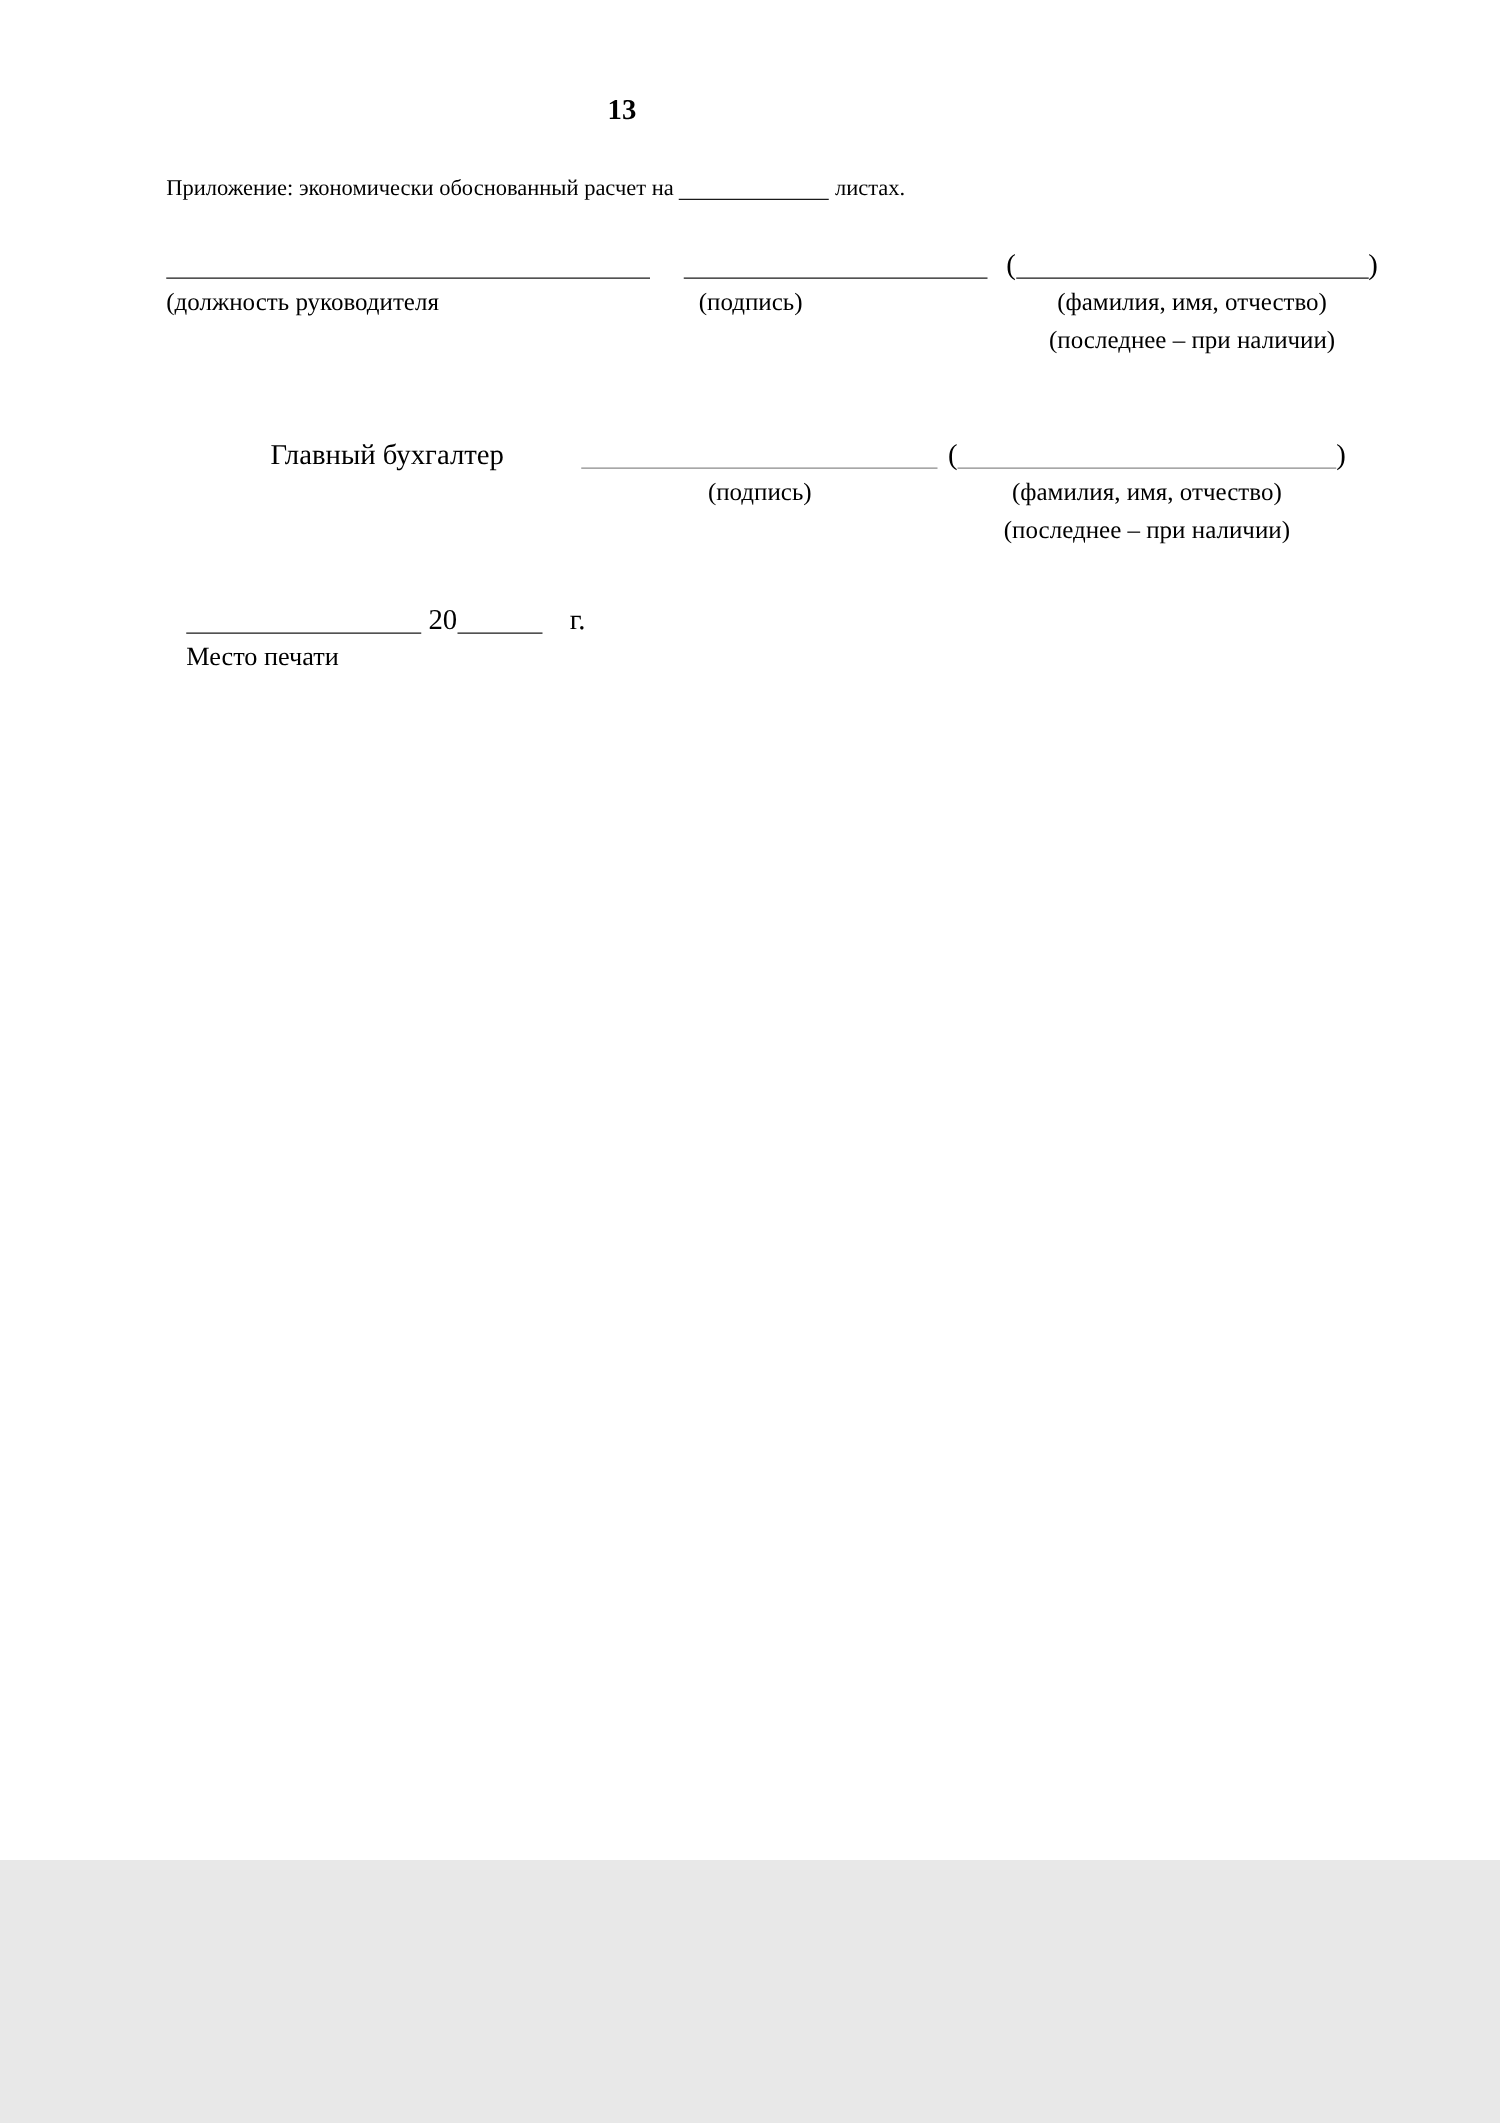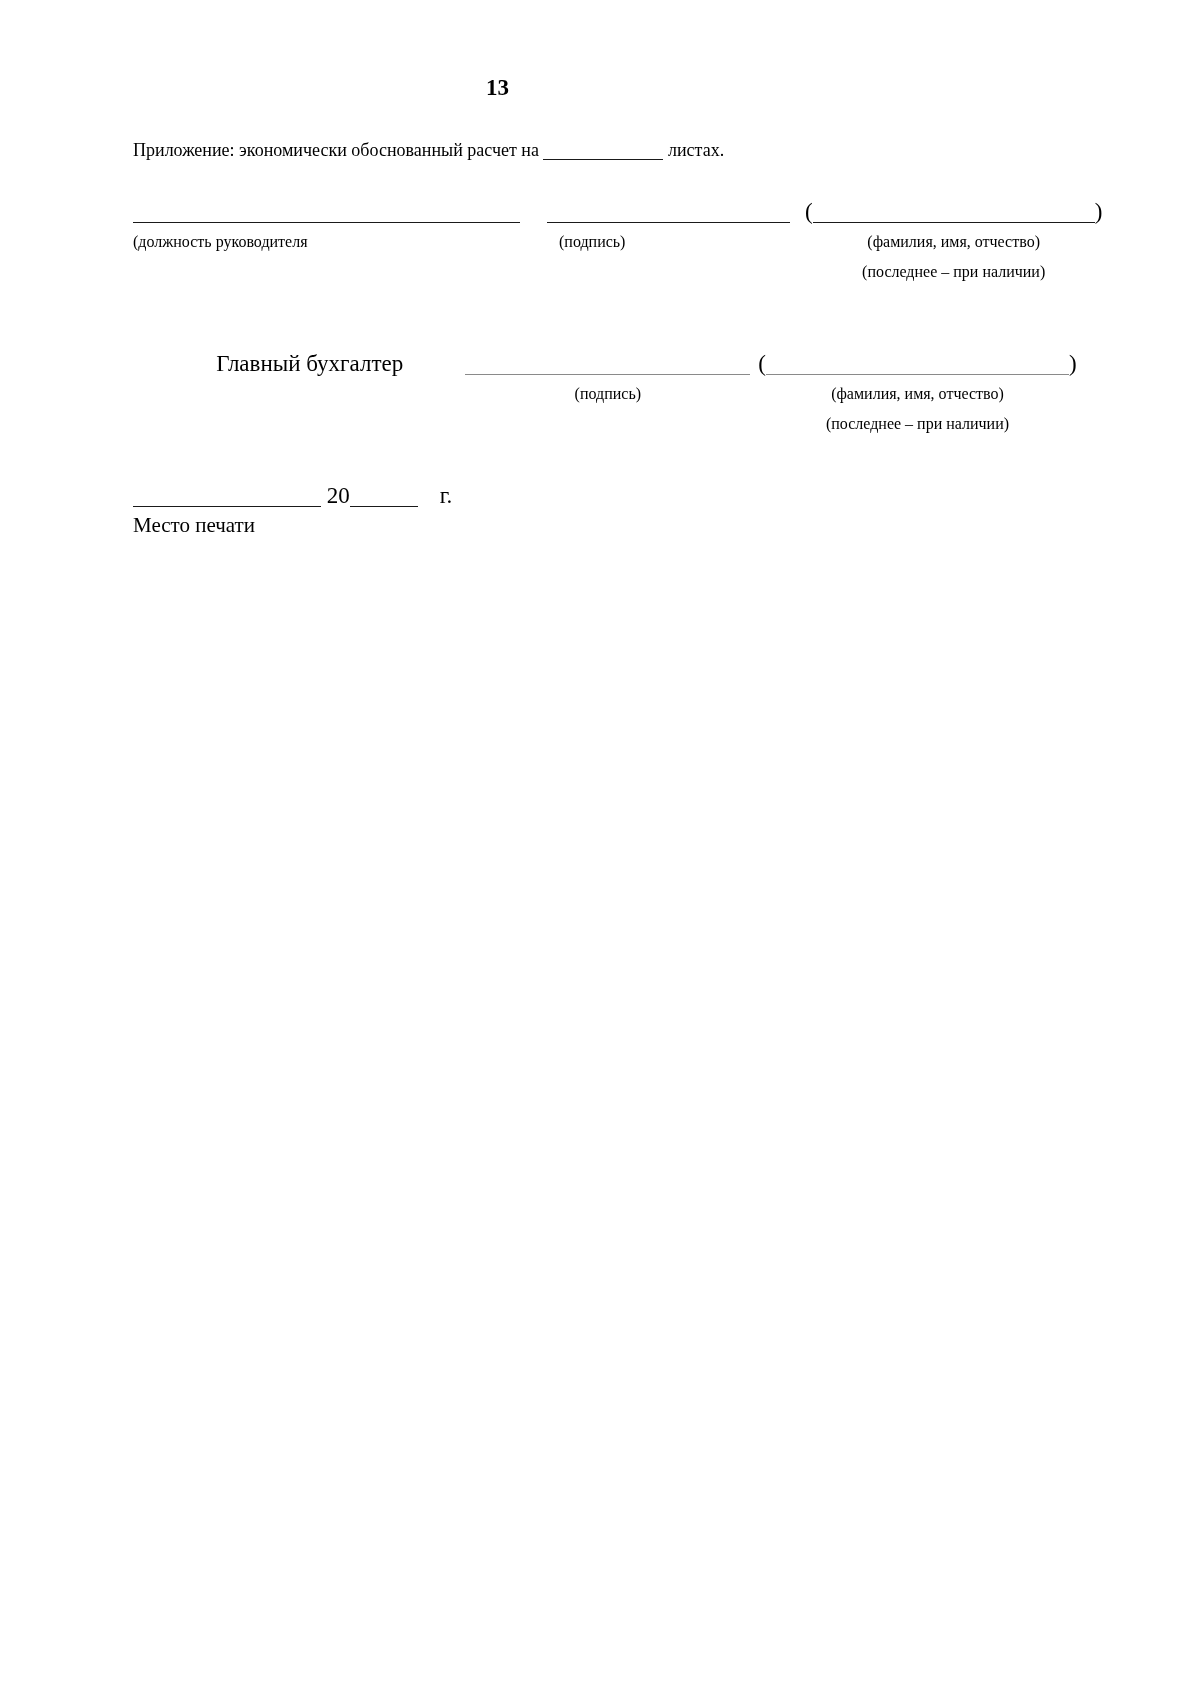--- a/index.html
+++ b/index.html
@@ -1,19 +1,19 @@
 <!DOCTYPE html>
 <html lang="ru"><head>
 <meta charset="utf-8">
 <style>
   html, body { margin: 0; padding: 0; background: #e8e8e8; }
   .page {
     position: relative;
     width: 1200px;
-    height: 1698px;
+    height: 1488px;
     margin: 0 auto;
     background: #ffffff;
     font-family: "Liberation Serif", "DejaVu Serif", serif;
     color: #000000;
     overflow: hidden;
   }
   .content { margin-left: 133px; margin-right: 40px; }
 
   .page-number {
     margin-top: 76px;
@@ -40,37 +40,37 @@
   }
   .blank.gray { border-bottom-color: #8a8a8a; }
 
   .line-row {
     font-size: 23px;
     line-height: 30px;
     white-space: nowrap;
   }
 
   .caption {
-    font-size: 16px;
+    font-size: 20px;
     line-height: 30px;
     white-space: nowrap;
   }
   .caption.center { text-align: center; }
 
   .sig-row { display: flex; align-items: flex-start; }
   .sig-director { margin-top: 32px; }
   .sig-director .col-position { width: 387px; margin-right: 27px; }
   .sig-director .col-sign     { width: 243px; margin-right: 15px; }
   .sig-director .col-sign .caption { margin-left: 12px; }
 
   .sig-accountant { margin-top: 62px; justify-content: center; }
   .sig-accountant .col-label { width: 249px; }
   .sig-accountant .col-sign  { width: 285px; margin-right: 8px; }
 
-  .date-row { margin-top: 42px; }
+  .date-row { margin-top: 42px; margin-left: 16px; }
   .date-row .year-suffix { margin-left: 22px; }
   .stamp-caption { font-size: 21px; line-height: 29px; }
 </style>
 </head>
 <body>
 
 <div class="page">
 
   <div class="page-number">13</div>
 

